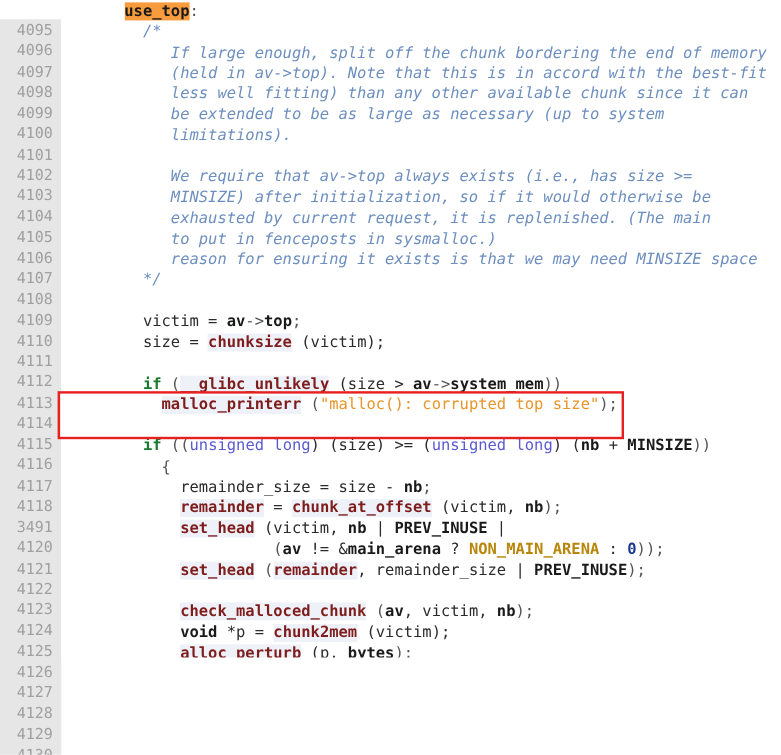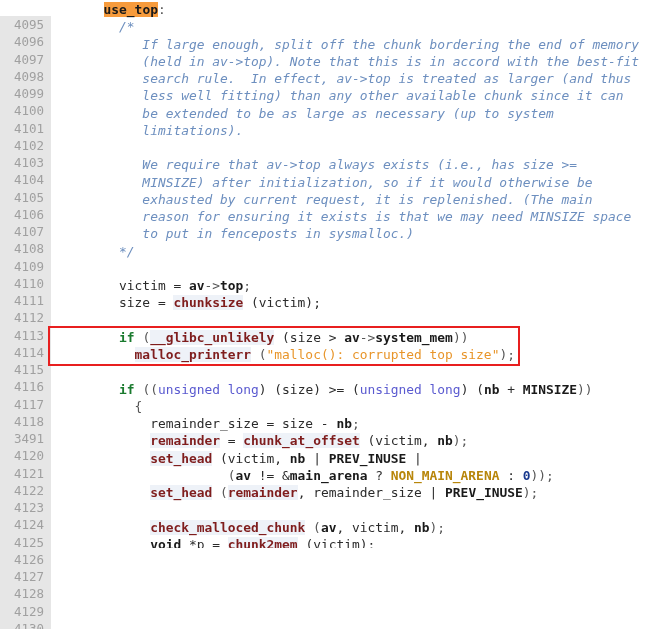--- a/index.html
+++ b/index.html
@@ -135,30 +135,29 @@
       <div class="ln">4129</div>
       <div class="ln">4130</div>
     </div>
 
   <div id="code-area">
     <div id="code-lines">
         <div class="cl"><span class="plain">      </span><span class="hl">use_top</span><span class="punc">:</span></div>
         <div class="cl"><span class="cmt">        /*</span></div>
         <div class="cl"><span class="cmt">           If large enough, split off the chunk bordering the end of memory</span></div>
         <div class="cl"><span class="cmt">           (held in av-&gt;top). Note that this is in accord with the best-fit</span></div>
-        <div class="cl"><span class="cmt">           search rule.  In effect, av-&gt;top is treated as larger (and thus</span></div>
         <div class="cl"><span class="cmt">           less well fitting) than any other available chunk since it can</span></div>
         <div class="cl"><span class="cmt">           be extended to be as large as necessary (up to system</span></div>
         <div class="cl"><span class="cmt">           limitations).</span></div>
         <div class="cl">&nbsp;</div>
         <div class="cl"><span class="cmt">           We require that av-&gt;top always exists (i.e., has size &gt;=</span></div>
         <div class="cl"><span class="cmt">           MINSIZE) after initialization, so if it would otherwise be</span></div>
         <div class="cl"><span class="cmt">           exhausted by current request, it is replenished. (The main</span></div>
+        <div class="cl"><span class="cmt">           to put in fenceposts in sysmalloc.)</span></div>
         <div class="cl"><span class="cmt">           reason for ensuring it exists is that we may need MINSIZE space</span></div>
-        <div class="cl"><span class="cmt">           to put in fenceposts in sysmalloc.)</span></div>
         <div class="cl"><span class="cmt">        */</span></div>
         <div class="cl">&nbsp;</div>
         <div class="cl"><span class="plain">        victim = </span><span class="id">av</span><span class="punc">-&gt;</span><span class="id">top</span><span class="punc">;</span></div>
         <div class="cl"><span class="plain">        size = </span><span class="fn">chunksize</span><span class="plain"> (victim);</span></div>
         <div class="cl">&nbsp;</div>
         <div class="cl"><span class="plain">        </span><span class="kw">if</span><span class="punc"> (</span><span class="fn">__glibc_unlikely</span><span class="plain"> (size &gt; </span><span class="id">av</span><span class="punc">-&gt;</span><span class="id">system_mem</span><span class="punc">))</span></div>
         <div class="cl"><span class="plain">          </span><span class="fn">malloc_printerr</span><span class="punc"> (</span><span class="str">"malloc(): corrupted top size"</span><span class="punc">);</span></div>
         <div class="cl">&nbsp;</div>
         <div class="cl"><span class="plain">        </span><span class="kw">if</span><span class="punc"> ((</span><span class="type">unsigned long</span><span class="plain">) (size) &gt;= (</span><span class="type">unsigned long</span><span class="plain">) (</span><span class="id">nb</span><span class="plain"> + </span><span class="id">MINSIZE</span><span class="punc">))</span></div>
         <div class="cl"><span class="punc">          {</span></div>

